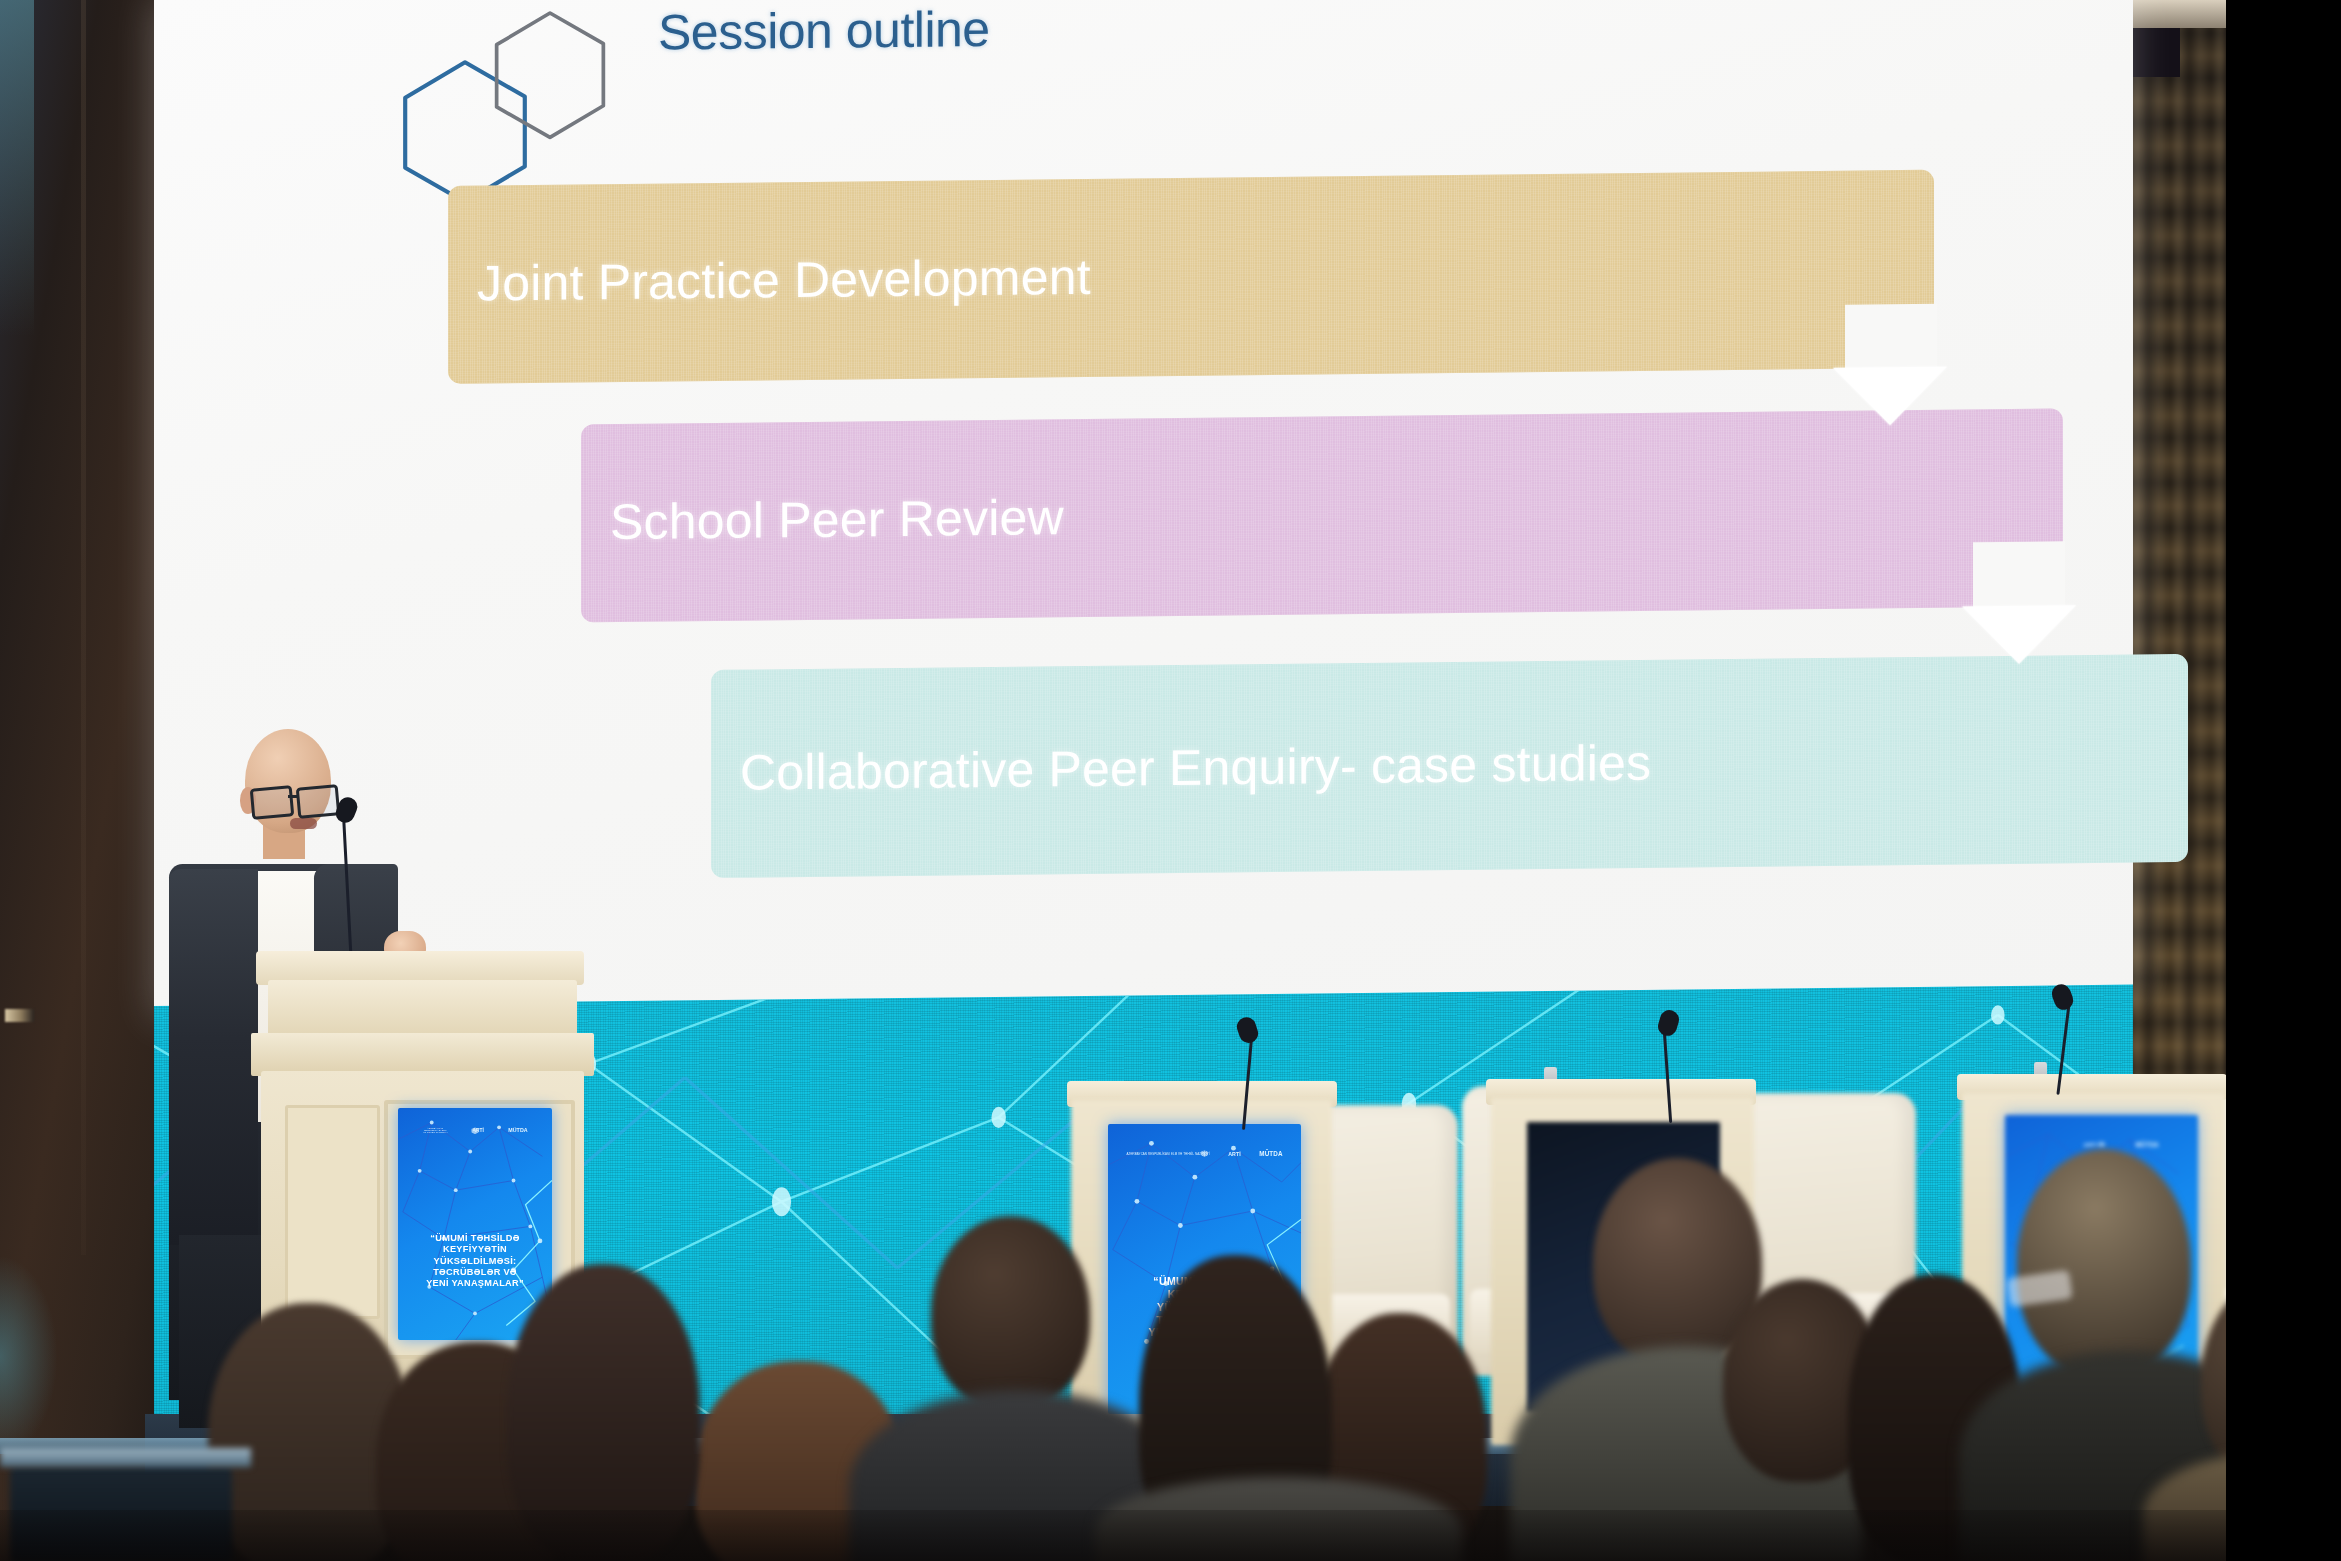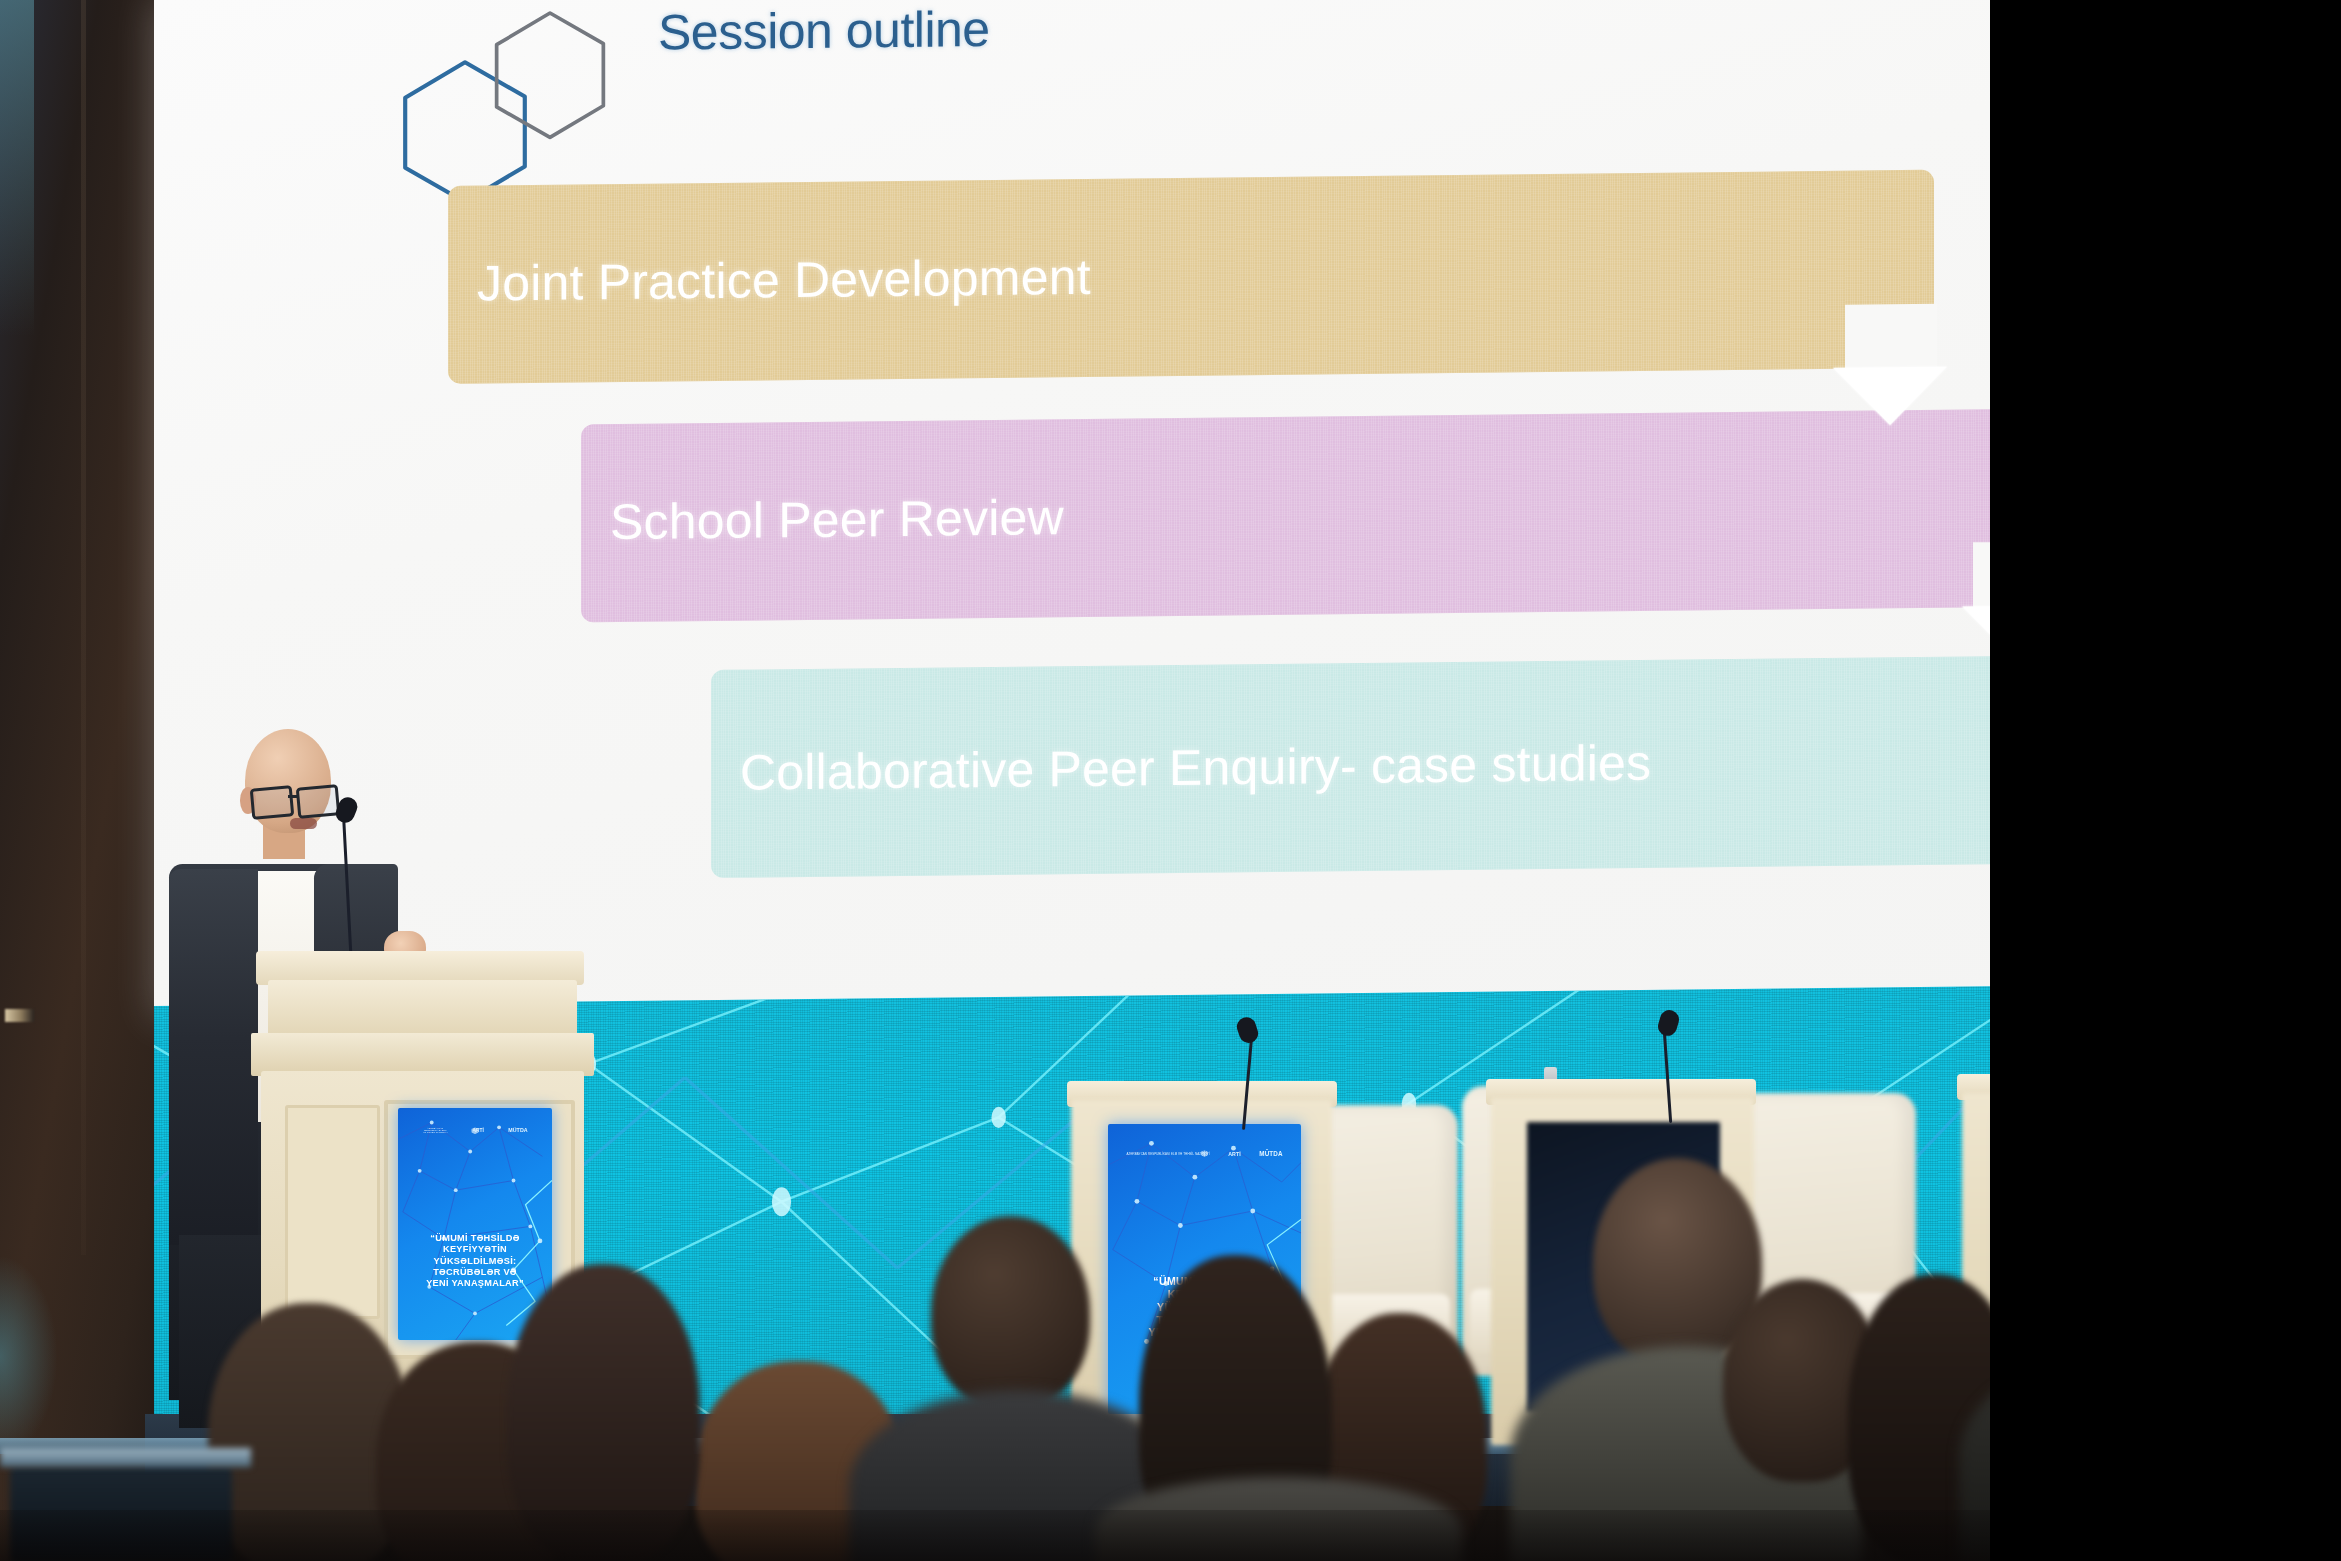--- a/index.html
+++ b/index.html
@@ -1,20 +1,20 @@
 <!DOCTYPE html>
 <html style="font-size:7.7px"><head>
 <meta charset="utf-8">
 <style>
   html,body{margin:0;padding:0;background:#000;}
   body{font-family:"Liberation Sans",sans-serif;}
 
   #scene{
     position:relative;
-    width:1990px;height:1562px;
+    width:2226px;height:1562px;
     overflow:hidden;
     background:#1a1512;
   }
 
   
   .wall-left{
     position:absolute;left:0;top:0;width:174px;height:1562px;
     background:linear-gradient(100deg,#2a2d38 0%,#241d1a 22%,#3a2a20 55%,#2e231c 80%,#1d1714 100%);
   }
   .wall-left:after{

